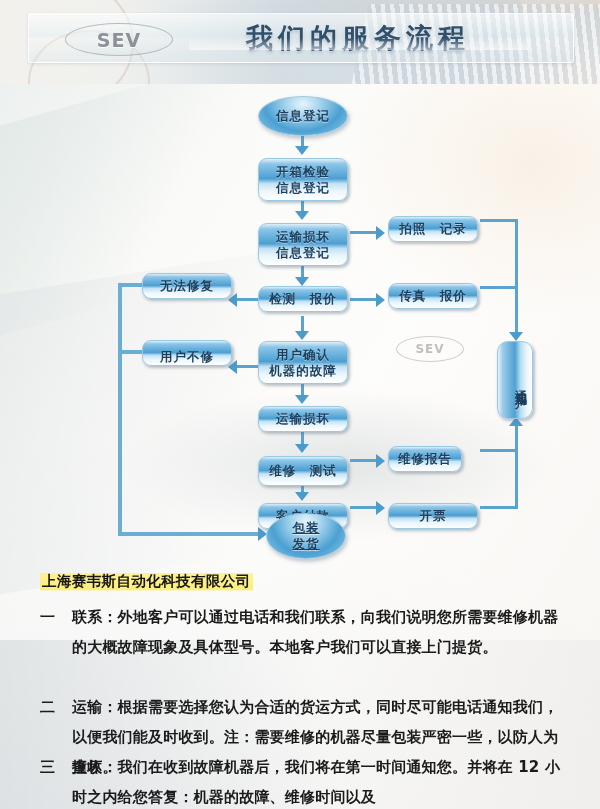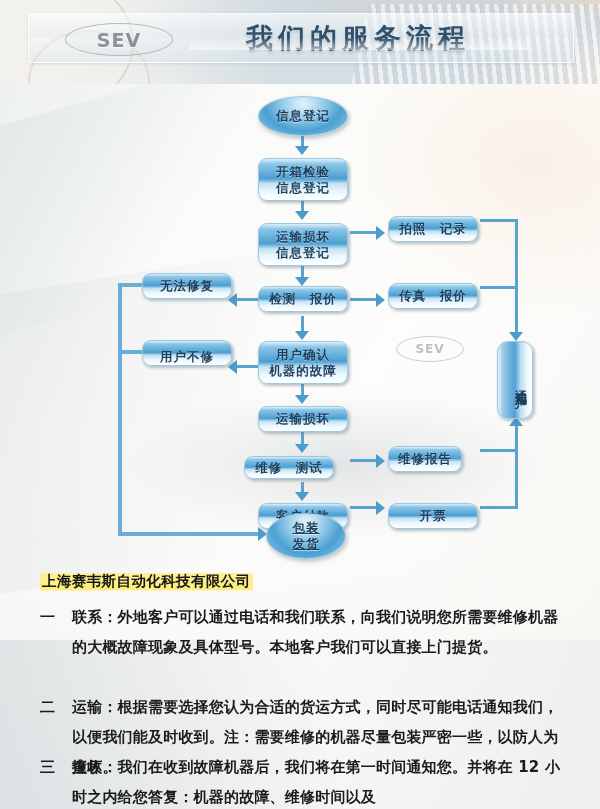--- a/index.html
+++ b/index.html
@@ -315,21 +315,21 @@
     </div>
 
     <div class="node vertical" style="left:497px;top:257px;width:36px;height:78px;">
       <span class="ln">通知用户</span>
     </div>
 
     <div class="node" style="left:258px;top:322px;width:90px;height:26px;">
       <span class="ln">运输损坏</span>
     </div>
 
-    <div class="node" style="left:244px;top:372px;width:90px;height:23px;text-align:right;">
+    <div class="node" style="left:258px;top:372px;width:90px;height:30px;text-align:right;">
       <span class="ln">维修　测试</span>
     </div>
 
     <div class="node" style="left:388px;top:362px;width:74px;height:26px;">
       <span class="ln">维修报告</span>
     </div>
 
     <div class="node" style="left:258px;top:419px;width:90px;height:26px;">
       <span class="ln">客户付款</span>
     </div>

